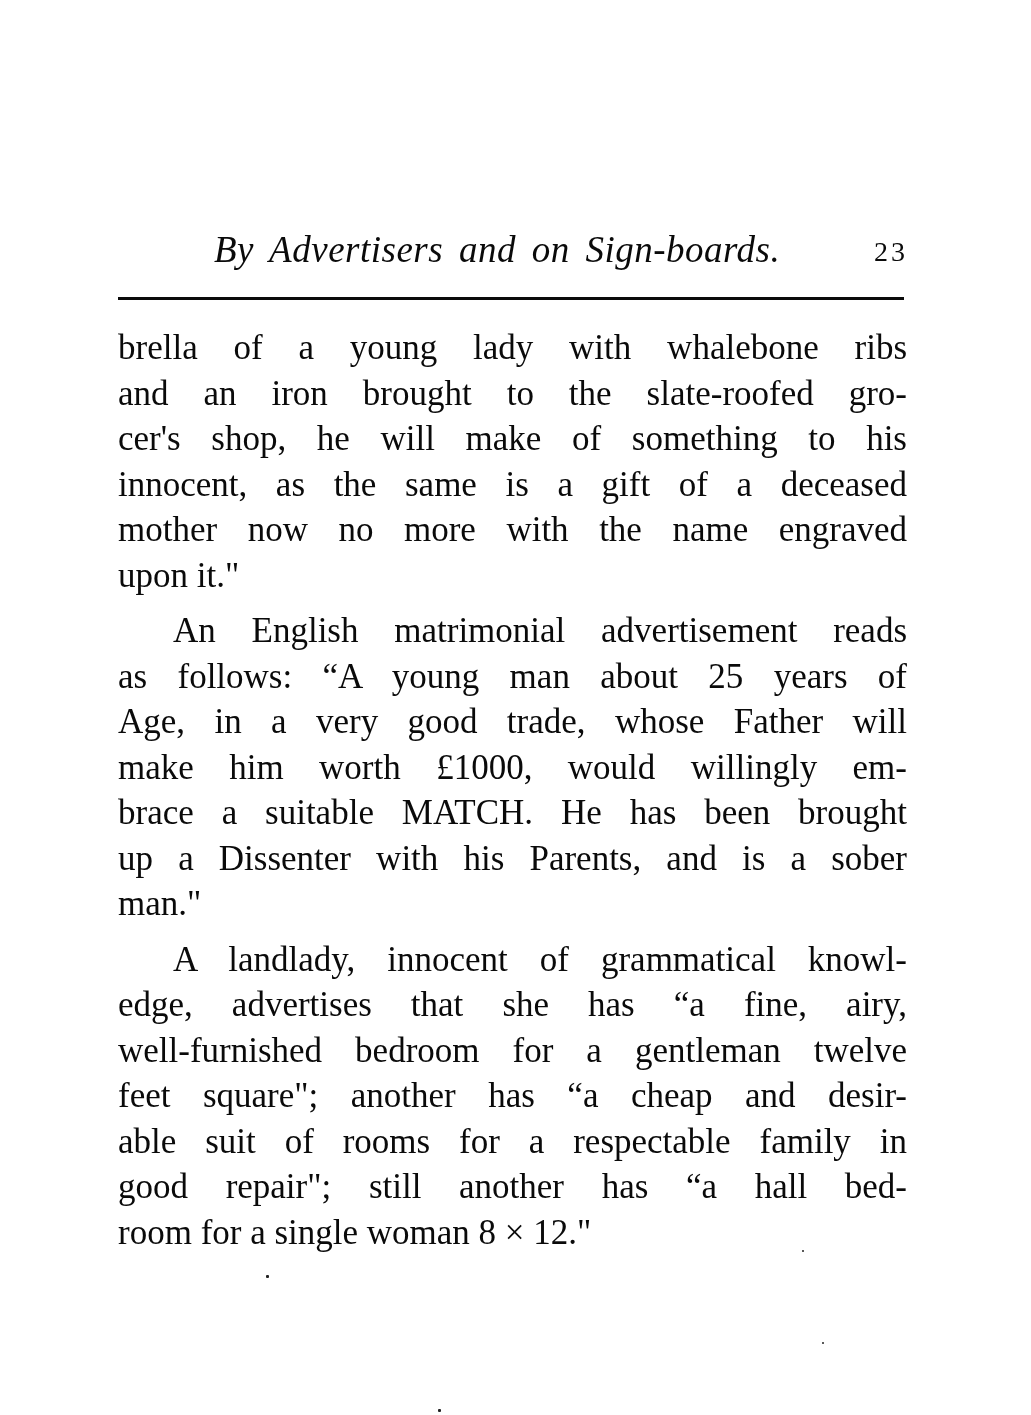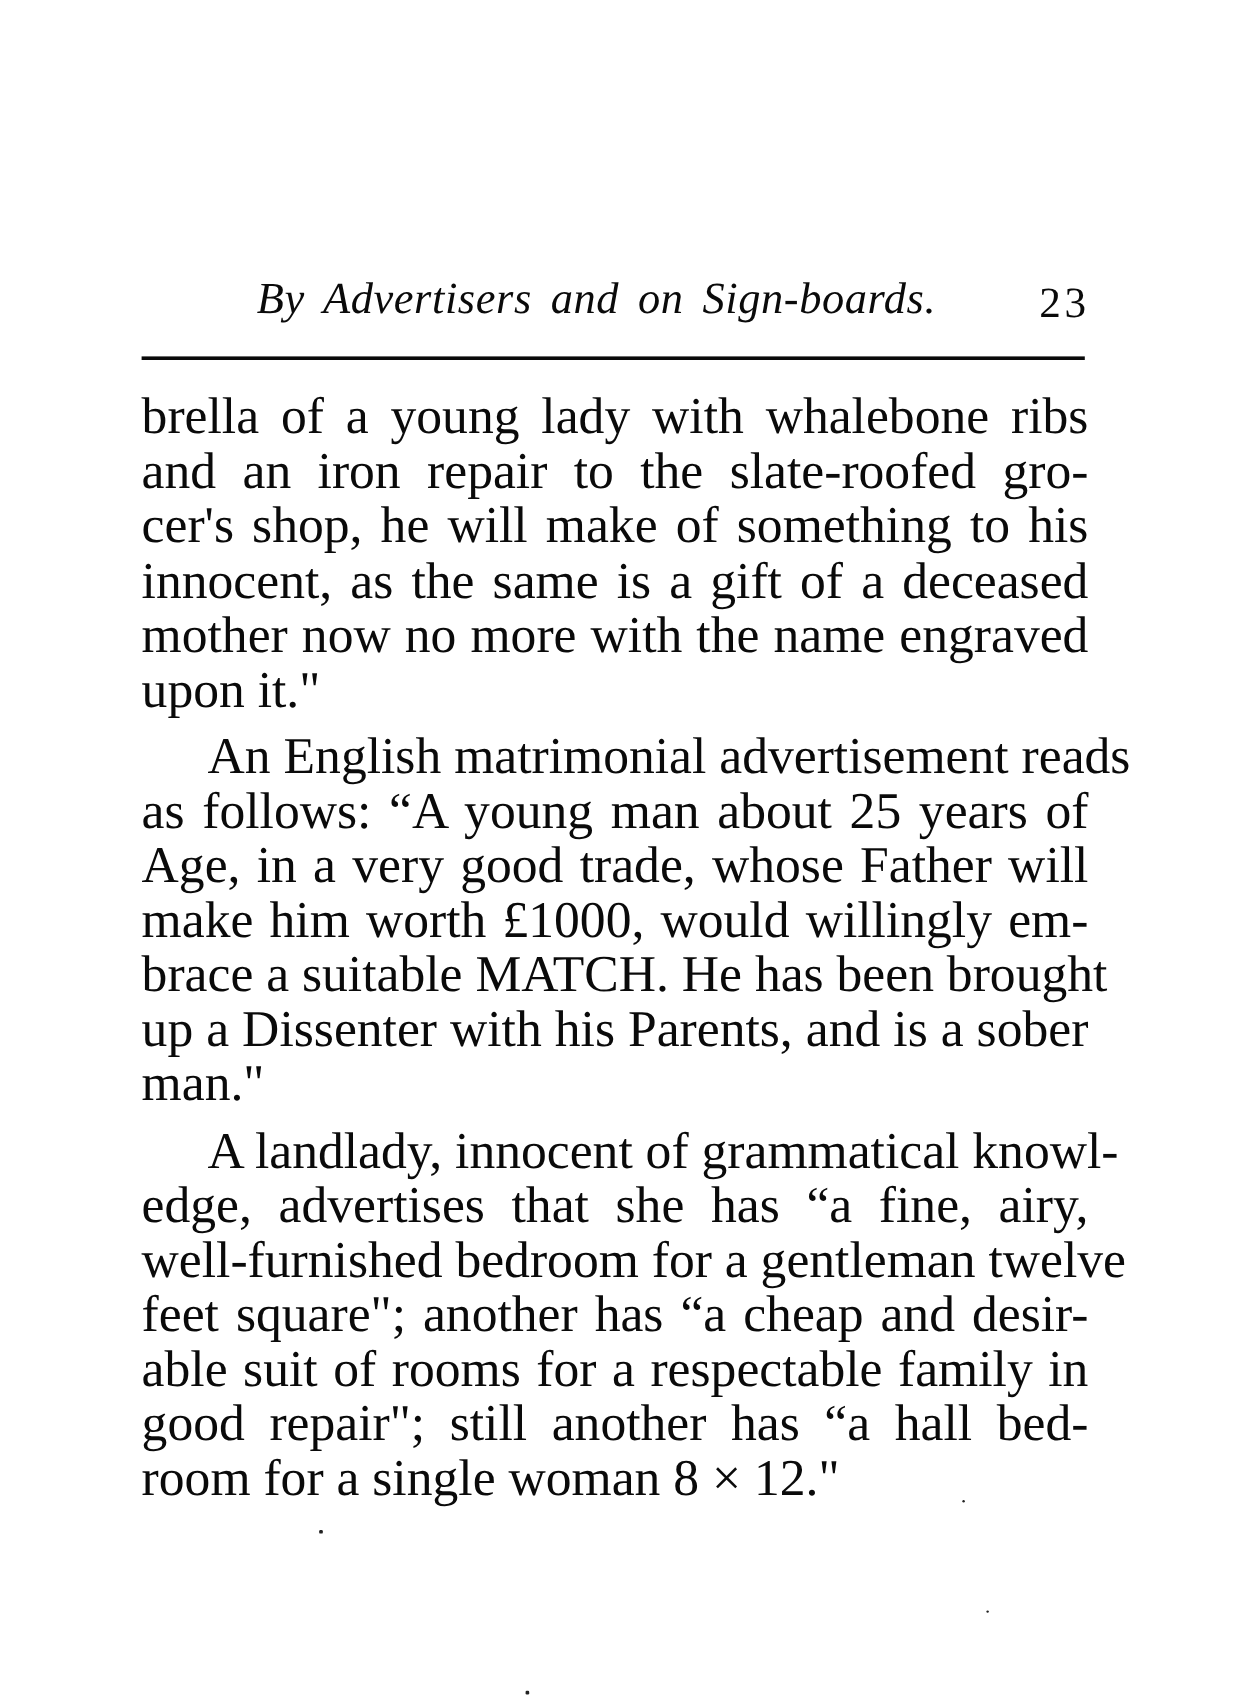--- a/index.html
+++ b/index.html
@@ -37,21 +37,21 @@
       font-style: italic;
       letter-spacing: 0.5px;
       word-spacing: 6px;
       line-height: 56px;
       white-space: nowrap;
     }
     .page-number {
       position: absolute;
       right: 0;
       top: 2px;
-      font-size: 36px;
+      font-size: 28px;
       line-height: 56px;
       letter-spacing: 3px;
     }
     .head-rule {
       position: absolute;
       left: 118px;
       top: 297px;
       width: 786px;
       height: 3px;
       background: #0a0a0a;
@@ -60,21 +60,21 @@
       position: absolute;
       left: 118px;
       top: 325px;
       width: 789px;
     }
     .para {
       margin: 0;
     }
     .line {
       display: block;
-      font-size: 43px;
+      font-size: 35px;
       line-height: 45.5px;
       height: 45.5px;
       text-align: justify;
       text-align-last: justify;
       white-space: nowrap;
       overflow: visible;
     }
     .line.last {
       text-align-last: left;
     }
@@ -101,21 +101,21 @@
     <span class="head-title">By Advertisers and on Sign-boards.</span>
     <span class="page-number">23</span>
   </div>
 
   <div class="head-rule"></div>
 
   <div class="body-text">
 
     <div class="para">
       <span class="line">brella of a young lady with whalebone ribs</span>
-      <span class="line">and an iron repair to the slate-roofed gro-</span>
+      <span class="line">and an iron brought to the slate-roofed gro-</span>
       <span class="line">cer's shop, he will make of something to his</span>
       <span class="line">innocent, as the same is a gift of a deceased</span>
       <span class="line">mother now no more with the name engraved</span>
       <span class="line last">upon it."</span>
     </div>
 
     <div class="para">
       <span class="line indent">An English matrimonial advertisement reads</span>
       <span class="line">as follows: “A young man about 25 years of</span>
       <span class="line">Age, in a very good trade, whose Father will</span>

